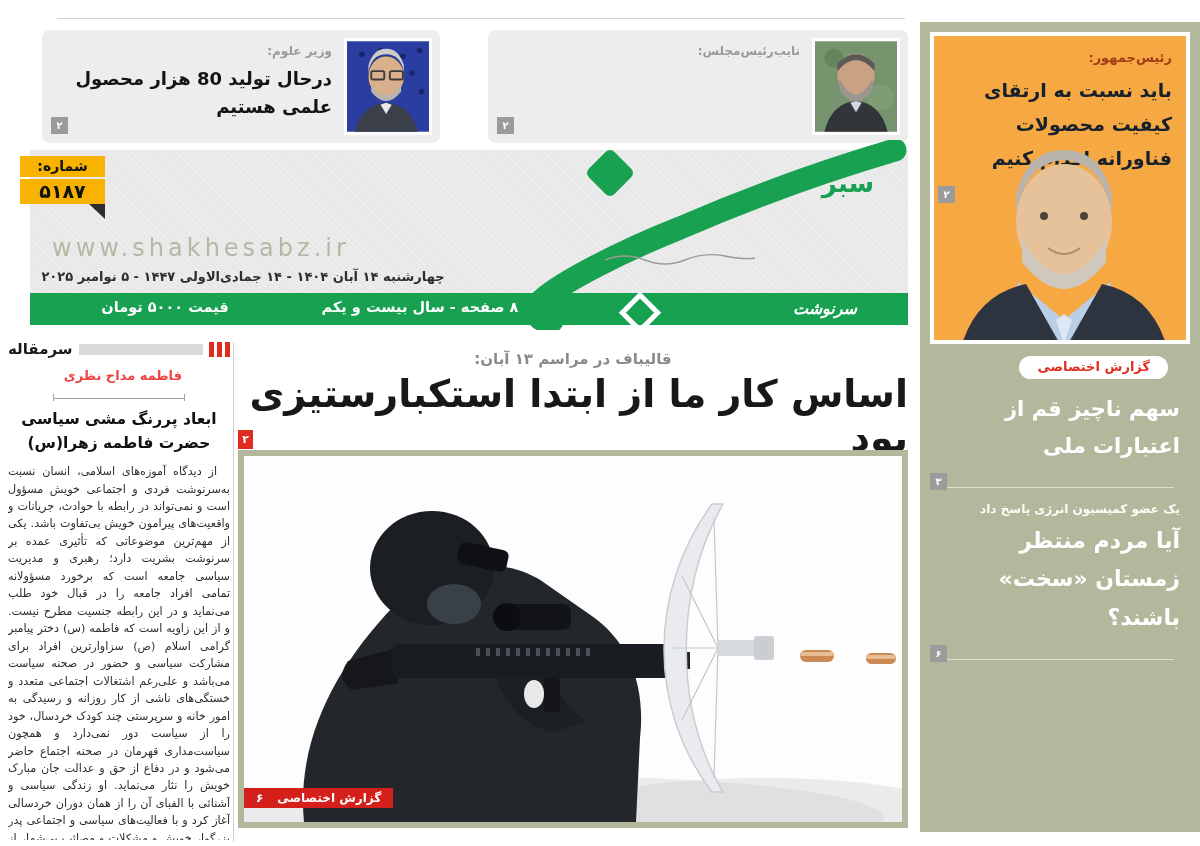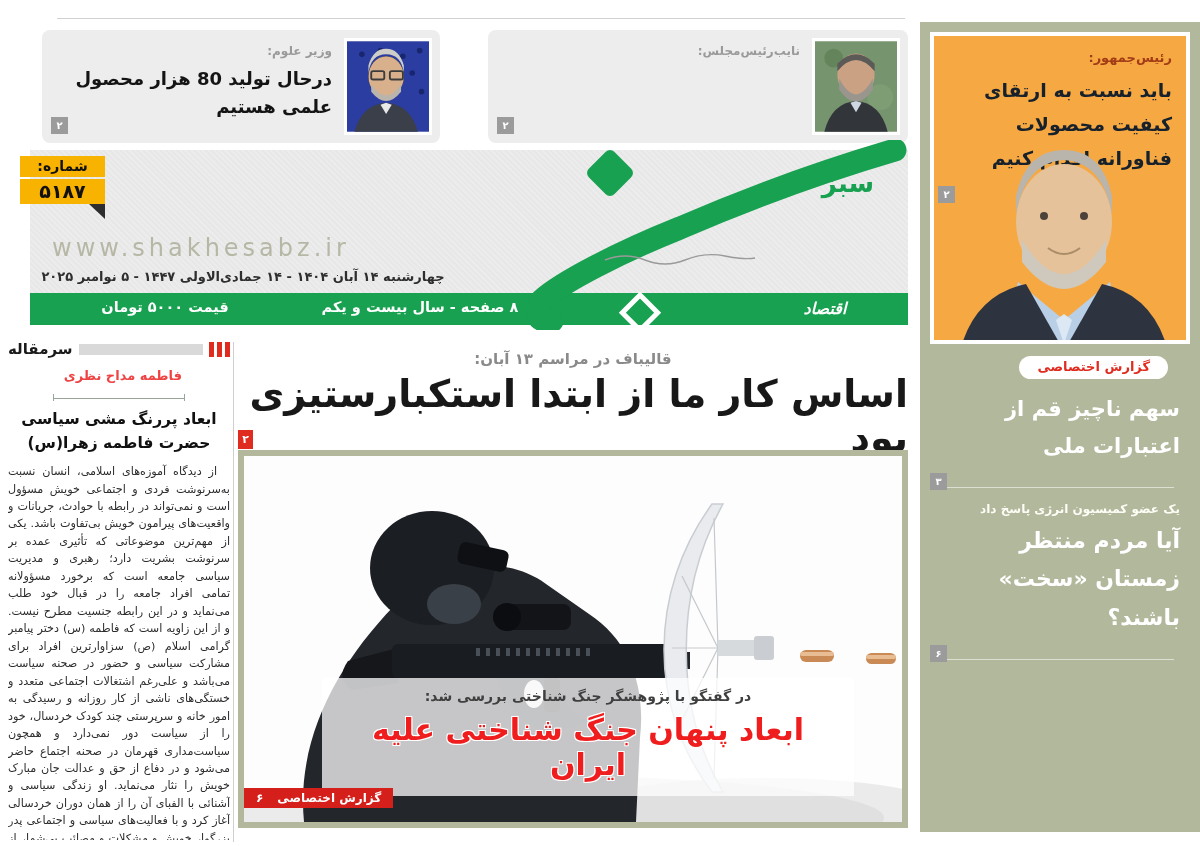--- a/index.html
+++ b/index.html
@@ -139,21 +139,21 @@
       <div class="kicker-sm">وزیر علوم:</div>
       <div class="head-md">درحال تولید 80 هزار محصول علمی هستیم</div>
     </div>
     <div class="pbadge">۲</div>
   </div>
 
   <div class="mast-band"></div>
   <div class="green-bar">
     <div class="gb-item gb-pages">۸ صفحه - سال بیست و یکم</div>
     <div class="gb-item gb-price">قیمت ۵۰۰۰ تومان</div>
-    <div class="gb-item gb-daily">اقتصاد</div>
+    <div class="gb-item gb-daily">سرنوشت</div>
   </div>
   <div class="issue-badge">
     <div class="lbl">شماره:</div>
     <div class="num">۵۱۸۷</div>
     <div class="issue-fold"></div>
   </div>
   <div class="website">www.shakhesabz.ir</div>
   <div class="dateline">چهارشنبه ۱۴ آبان ۱۴۰۴ - ۱۴ جمادی‌الاولی ۱۴۴۷ - ۵ نوامبر ۲۰۲۵</div>
 
   <div class="logo-wrap">
@@ -238,24 +238,20 @@
       <rect x="474" y="184" width="38" height="16" fill="#d7dadd"></rect>
       <rect x="510" y="180" width="20" height="24" rx="3" fill="#caced2"></rect>
 
       <g>
         <rect x="556" y="194" width="34" height="12" rx="6" fill="#c98a55"></rect>
         <rect x="556" y="196" width="34" height="4" rx="2" fill="#e8bd93"></rect>
         <rect x="622" y="197" width="30" height="11" rx="5.5" fill="#c98a55"></rect>
         <rect x="622" y="199" width="30" height="4" rx="2" fill="#e8bd93"></rect>
       </g>
     </svg>
-    <div class="photo-overlay">
-      <div class="ov-kicker">در گفتگو با پژوهشگر جنگ شناختی بررسی شد:</div>
-      <div class="ov-head">ابعاد پنهان جنگ شناختی علیه ایران</div>
-    </div>
     <div class="corner-badge">
       <span>گزارش اختصاصی</span>
       <span>۶</span>
     </div>
   </div>
 
   <div class="sidebar">
     <div class="lead-box">
       <div class="lead-kicker">رئیس‌جمهور:</div>
       <div class="lead-head">باید نسبت به ارتقای کیفیت محصولات فناورانه اقدام کنیم</div>

